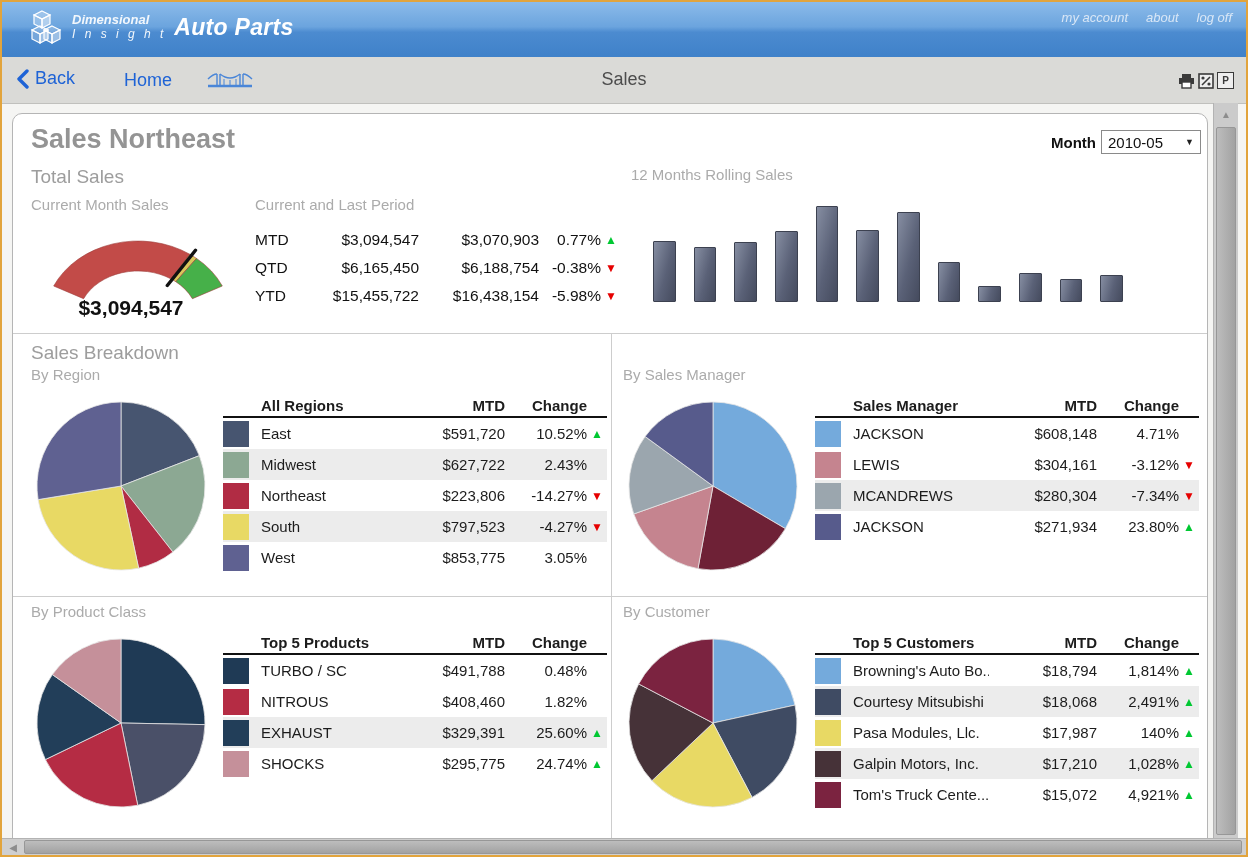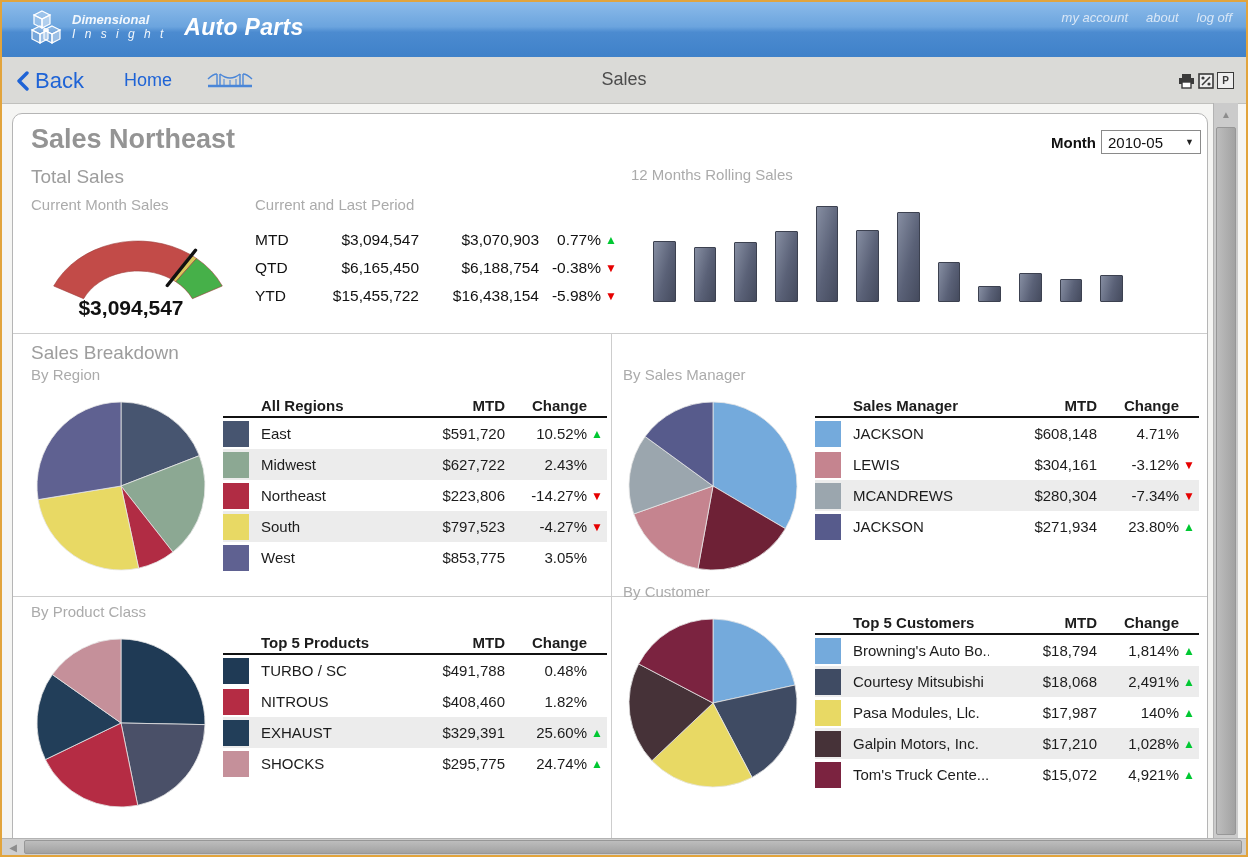--- a/index.html
+++ b/index.html
@@ -8,26 +8,26 @@
     border:2px solid #e2a43c;background:#f5f5f3;overflow:hidden;
     font-family:"Liberation Sans",sans-serif;
   }
   
   .header{position:absolute;left:0;top:0;right:0;height:55px;
     background:linear-gradient(180deg,#8cbbe9 0%,#6ba4de 45%,#4c8bd0 55%,#3f81c9 100%);
     border-bottom:1px solid #2f6cab;font-style:italic;}
   .brand{position:absolute;left:28px;top:7px;display:flex;align-items:center;gap:8px;color:#fff;}
   .brand-text{line-height:14px;font-size:13px;font-weight:bold;color:#f2f7fc;}
   .brand-text .l2{font-weight:normal;letter-spacing:3px;font-size:12px;}
-  .app-title{font-size:23px;font-weight:bold;color:#fff;margin-left:10px;letter-spacing:.3px;}
+  .app-title{font-size:23px;font-weight:bold;color:#fff;letter-spacing:.3px;}
   .header-links{position:absolute;right:14px;top:8px;display:flex;gap:18px;}
   .header-links span{color:#d9e7f6;font-size:13px;cursor:pointer;}
   
   .navbar{position:absolute;left:0;top:55px;right:0;height:46px;background:#dadad7;border-bottom:1px solid #c0c0bd;}
-  .nav-back{position:absolute;left:14px;top:11px;display:flex;align-items:center;gap:6px;color:#1e63d6;font-size:22px;cursor:pointer;}
+  .nav-back{position:absolute;left:14px;top:11px;display:flex;align-items:center;gap:6px;color:#1e63d6;font-size:18px;cursor:pointer;}
   .nav-home{position:absolute;left:122px;top:13px;color:#1e63d6;font-size:18px;cursor:pointer;}
   .nav-bridge{position:absolute;left:205px;top:13px;cursor:pointer;}
   .nav-title{position:absolute;left:0;right:0;top:12px;text-align:center;color:#4c4c4c;font-size:18px;}
   .nav-icons{position:absolute;right:12px;top:15px;display:flex;gap:3px;align-items:center;}
   .boxicon{width:15px;height:15px;border:1.5px solid #3a3a3a;color:#3a3a3a;font-size:10px;font-weight:bold;
     display:flex;align-items:center;justify-content:center;background:#eee;cursor:pointer;}
   
   .panel{position:absolute;left:10px;top:111px;width:1194px;height:729px;background:#fff;
     border:1px solid #b5b5b5;border-radius:10px 10px 4px 4px;}
   .dash-title{position:absolute;left:18px;top:10px;font-size:27px;font-weight:bold;color:#949494;}
@@ -362,21 +362,21 @@
           </div>
           <div class="t-row">
             <span class="c-swatch" style="background: rgb(197, 144, 154);"></span>
             <span class="c-name">SHOCKS</span>
             <span class="c-mtd">$295,775</span>
             <span class="c-chg">24.74%</span>
             <span class="c-arrow up">▲</span>
           </div>
         </div>
       </div>
-    <div class="quad" id="quad-3" style="left:608px;top:467px">
+    <div class="quad" id="quad-3" style="left:608px;top:487px">
         <div class="q-label">By Customer</div>
         <svg width="172" height="172" viewBox="0 0 172 172" class="q-pie" style="position:absolute;left:6px;top:36px;">
           <path d="M 86 86 L 86.00 2.00 A 84 84 0 0 1 168.06 68.04 Z" fill="#74aadc" stroke="#e6e6e6" stroke-width="0.8"></path>
           <path d="M 86 86 L 168.06 68.04 A 84 84 0 0 1 125.04 160.38 Z" fill="#3f4b63" stroke="#e6e6e6" stroke-width="0.8"></path>
           <path d="M 86 86 L 125.04 160.38 A 84 84 0 0 1 24.95 143.69 Z" fill="#e8d964" stroke="#e6e6e6" stroke-width="0.8"></path>
           <path d="M 86 86 L 24.95 143.69 A 84 84 0 0 1 11.65 46.92 Z" fill="#463238" stroke="#e6e6e6" stroke-width="0.8"></path>
           <path d="M 86 86 L 11.65 46.92 A 84 84 0 0 1 86.00 2.00 Z" fill="#7b2340" stroke="#e6e6e6" stroke-width="0.8"></path>
         </svg>
         <div class="q-table">
           <div class="t-head">

